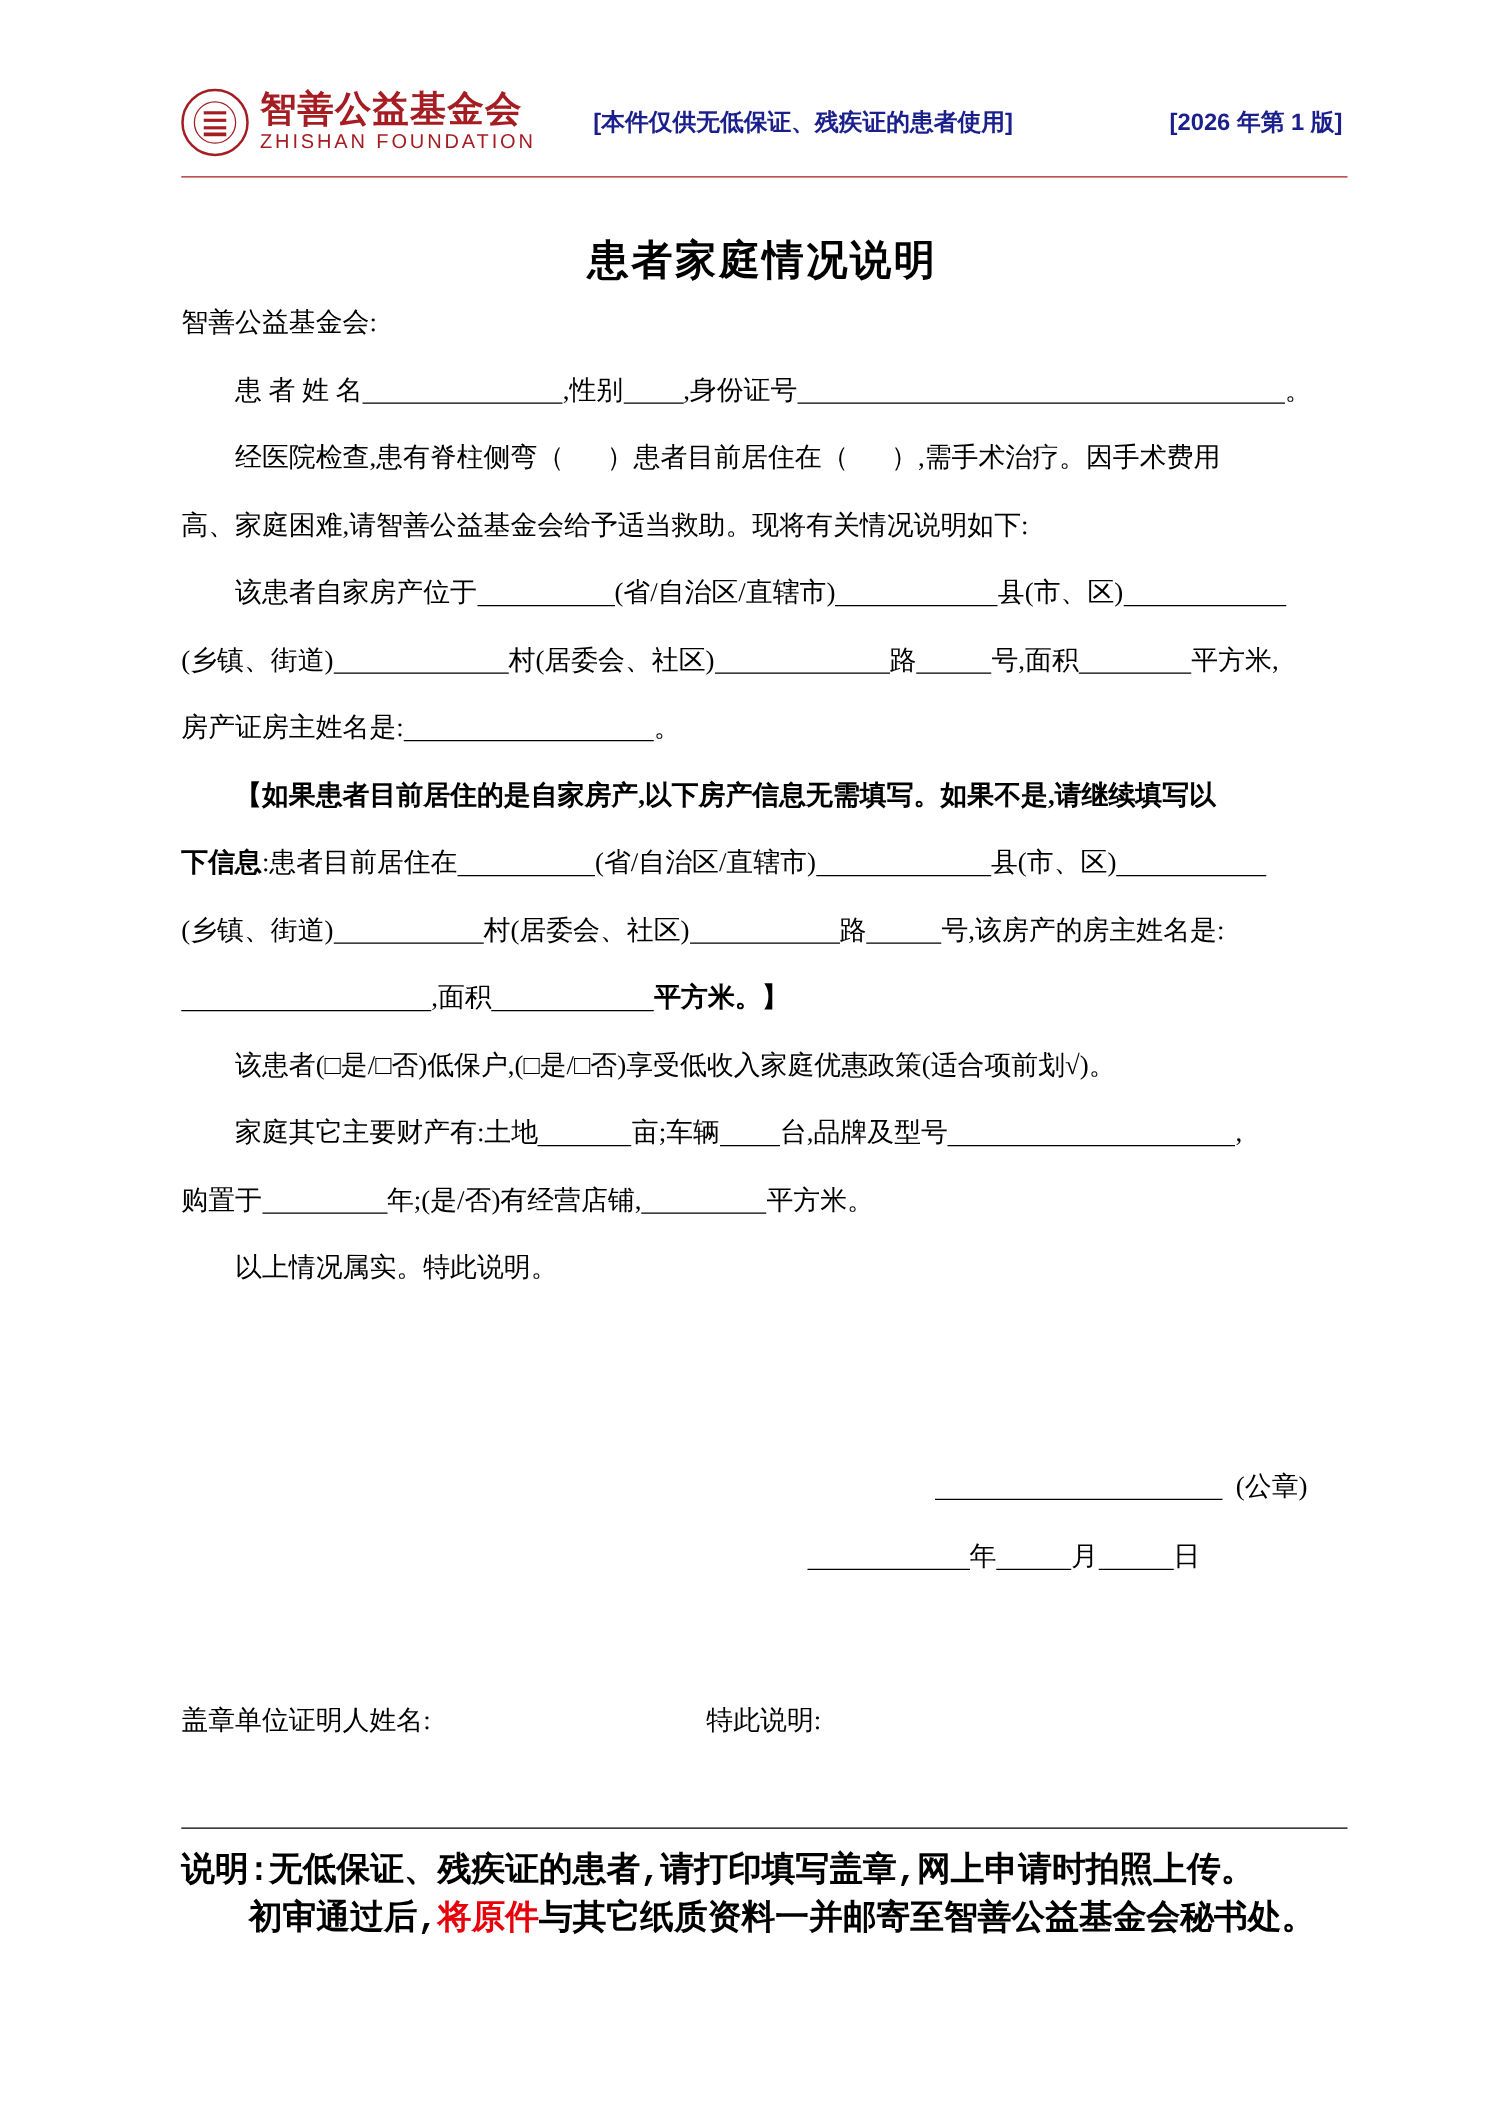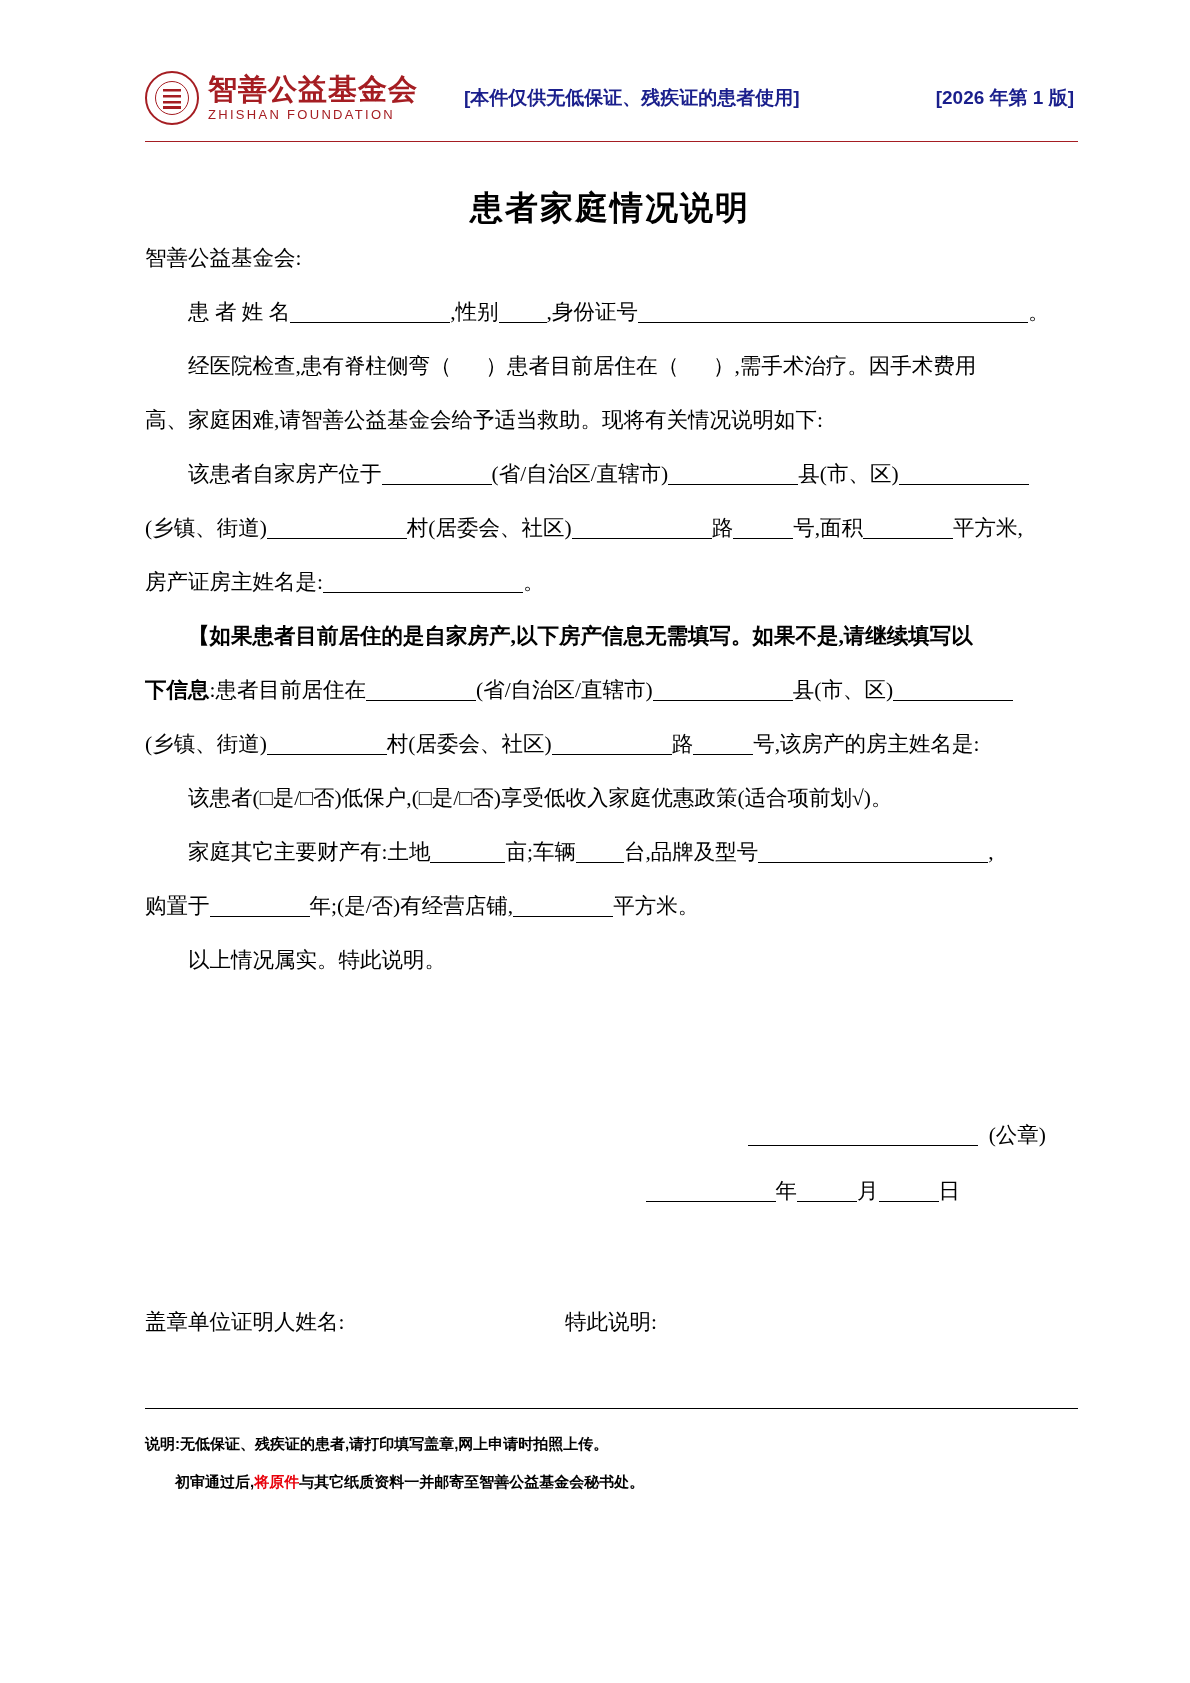--- a/index.html
+++ b/index.html
@@ -78,21 +78,21 @@
   .logo-cn {
     font-family: "Liberation Sans", "DejaVu Sans", sans-serif;
     font-weight: bold;
     font-size: 29px;
     color: #a51d22;
     letter-spacing: 1px;
     white-space: nowrap;
   }
   .logo-en {
     font-family: "Liberation Sans", "DejaVu Sans", sans-serif;
-    font-size: 13px;
+    font-size: 16px;
     color: #a51d22;
     letter-spacing: 2.3px;
     margin-top: 3px;
     white-space: nowrap;
   }
   .header-notes {
     flex: 1 1 auto;
     display: flex;
     justify-content: space-between;
     padding-right: 4px;
@@ -195,23 +195,23 @@
 
   
   .footer {
     margin: 72px 112px 0 145px;
   }
   .footer-rule {
     border-top: 1.5px solid #000;
     margin-bottom: 16px;
   }
   .footer-line {
-    font-family: Liberation Sans, sans-serif;
-    font-weight: bold;
-    font-size: 15px;
+    font-family: Liberation Mono, monospace;
+    font-weight: bold;
+    font-size: 27px;
     line-height: 38px;
   }
   .footer-indent { text-indent: 2em; }
   .red { color: #e8000a; }
 </style>
 </head>
 <body>
 
 <div class="page">
 
@@ -259,20 +259,23 @@
 
     <div class="p">
       <span class="bold">【如果患者目前居住的是自家房产,以下房产信息无需填写。如果不是,请继续填写以</span>
     </div>
     <div class="p-flat">
       <span class="bold">下信息</span><span>:患者目前居住在</span><span class="u u-w110"></span><span>(省/自治区/直辖市)</span><span class="u u-w140"></span><span>县(市、区)</span><span class="u u-w120"></span>
     </div>
     <div class="p-flat">
       <span>(乡镇、街道)</span><span class="u u-w120"></span><span>村(居委会、社区)</span><span class="u u-w120"></span><span>路</span><span class="u u-w60"></span><span>号,该房产的房主姓名是:</span>
     </div>
+    <div class="p-flat">
+      <span class="u u-w200"></span><span>,面积</span><span class="u u-w130"></span><span class="bold">平方米。】</span>
+    </div>
 
     <div class="p">该患者(□是/□否)低保户,(□是/□否)享受低收入家庭优惠政策(适合项前划√)。</div>
 
     <div class="p">
       <span>家庭其它主要财产有:土地</span><span class="u u-w75"></span><span>亩;车辆</span><span class="u u-w48"></span><span>台,品牌及型号</span><span class="u u-w230"></span><span>,</span>
     </div>
     <div class="p-flat">
       <span>购置于</span><span class="u u-w100"></span><span>年;(是/否)有经营店铺,</span><span class="u u-w100"></span><span>平方米。</span>
     </div>
 

